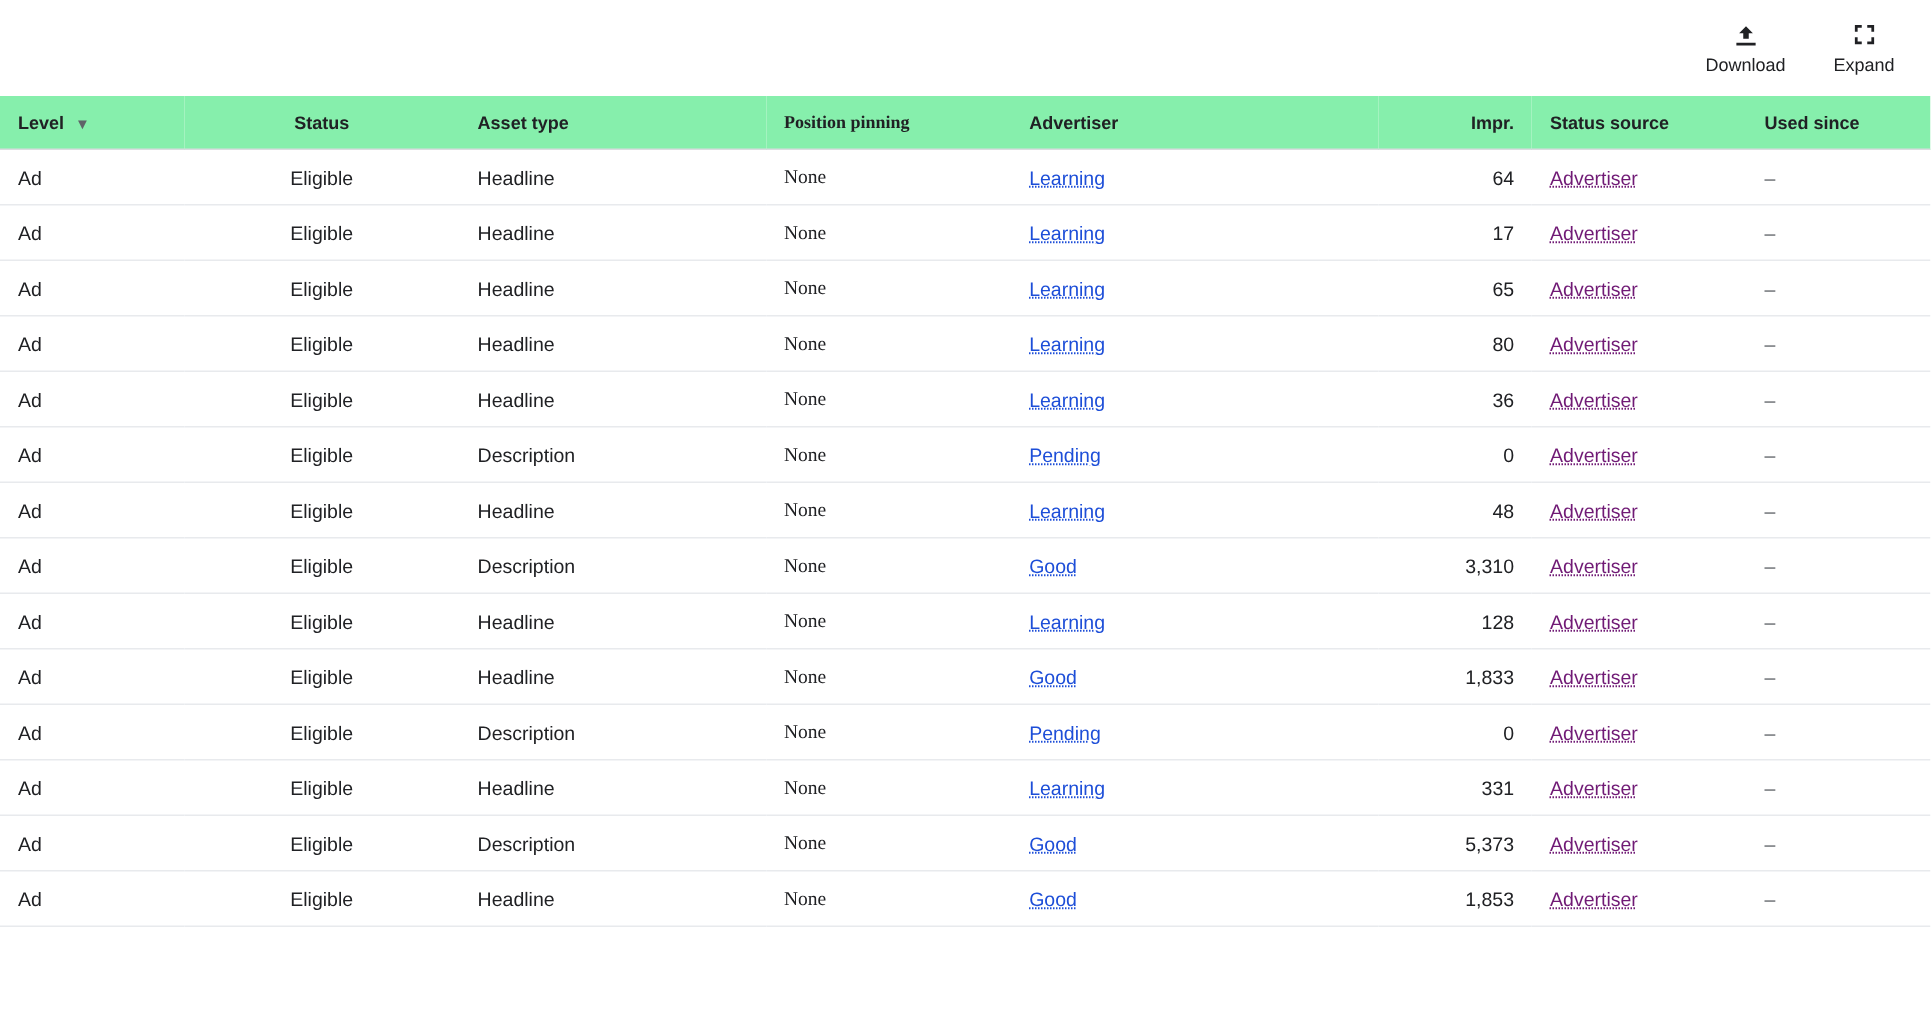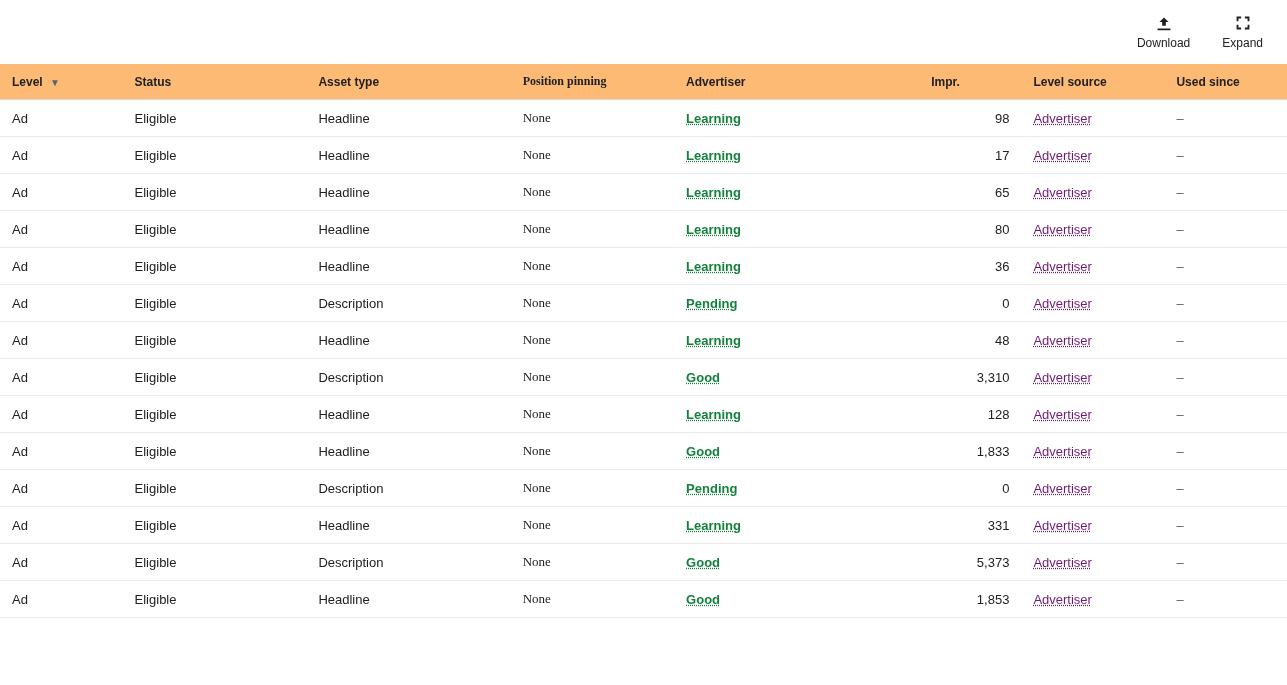--- a/index.html
+++ b/index.html
@@ -65,61 +65,60 @@
       border-bottom: 1px solid #dadce0;
     }
 
     th {
       padding: 10px 12px;
       text-align: left;
       font-weight: 600;
       font-size: 12px;
       color: #202124;
       white-space: nowrap;
-      background: #fdba74;
+      background: #86efac;
     }
 
     th.impr {
-      text-align: left;
+      text-align: right;
     }
 
     td {
       padding: 10px 12px;
       border-bottom: 1px solid #e8eaed;
       font-size: 13px;
       color: #202124;
       white-space: nowrap;
     }
 
     td.impr {
       text-align: right;
     }
 
     .col-level { width: 120px; }
-    .col-status { width: 180px; }
+    .col-status { width: 180px; text-align: center; }
     .col-asset-type { width: 200px; }
     .col-position { width: 160px; font-family: Liberation Serif, serif; }
     .col-performance { width: 240px; }
     .col-impr { width: 100px; }
     .col-asset-source { width: 140px; }
     .col-used-since { width: 120px; }
 
     .sort-icon {
       display: inline-block;
       margin-left: 4px;
       font-size: 10px;
       color: #5f6368;
     }
 
     .performance-link {
       text-decoration: underline;
       text-decoration-style: dotted;
-      color: #15803d;
+      color: #1d4ed8;
       cursor: pointer;
-      font-weight: bold;
     }
 
     .asset-source-link {
       text-decoration: underline;
       text-decoration-style: dotted;
       color: #701a75;
       cursor: pointer;
     }
 
     .dash {
@@ -161,35 +160,35 @@
         <th class="col-position">
           <span>Position pinning</span>
         </th>
         <th class="col-performance">
           <span>Advertiser</span>
         </th>
         <th class="col-impr impr">
           <span>Impr.</span>
         </th>
         <th class="col-asset-source">
-          <span>Level source</span>
+          <span>Status source</span>
         </th>
         <th class="col-used-since">
           <span>Used since</span>
         </th>
       </tr>
     </thead>
     <tbody id="table-body">
     <tr>
           <td class="col-level">Ad</td>
           <td class="col-status">Eligible</td>
           <td class="col-asset-type">Headline</td>
           <td class="col-position">None</td>
           <td class="col-performance"><span class="performance-link">Learning</span></td>
-          <td class="col-impr impr">98</td>
+          <td class="col-impr impr">64</td>
           <td class="col-asset-source"><span class="asset-source-link">Advertiser</span></td>
           <td class="col-used-since dash">–</td>
         </tr>
         <tr>
           <td class="col-level">Ad</td>
           <td class="col-status">Eligible</td>
           <td class="col-asset-type">Headline</td>
           <td class="col-position">None</td>
           <td class="col-performance"><span class="performance-link">Learning</span></td>
           <td class="col-impr impr">17</td>

